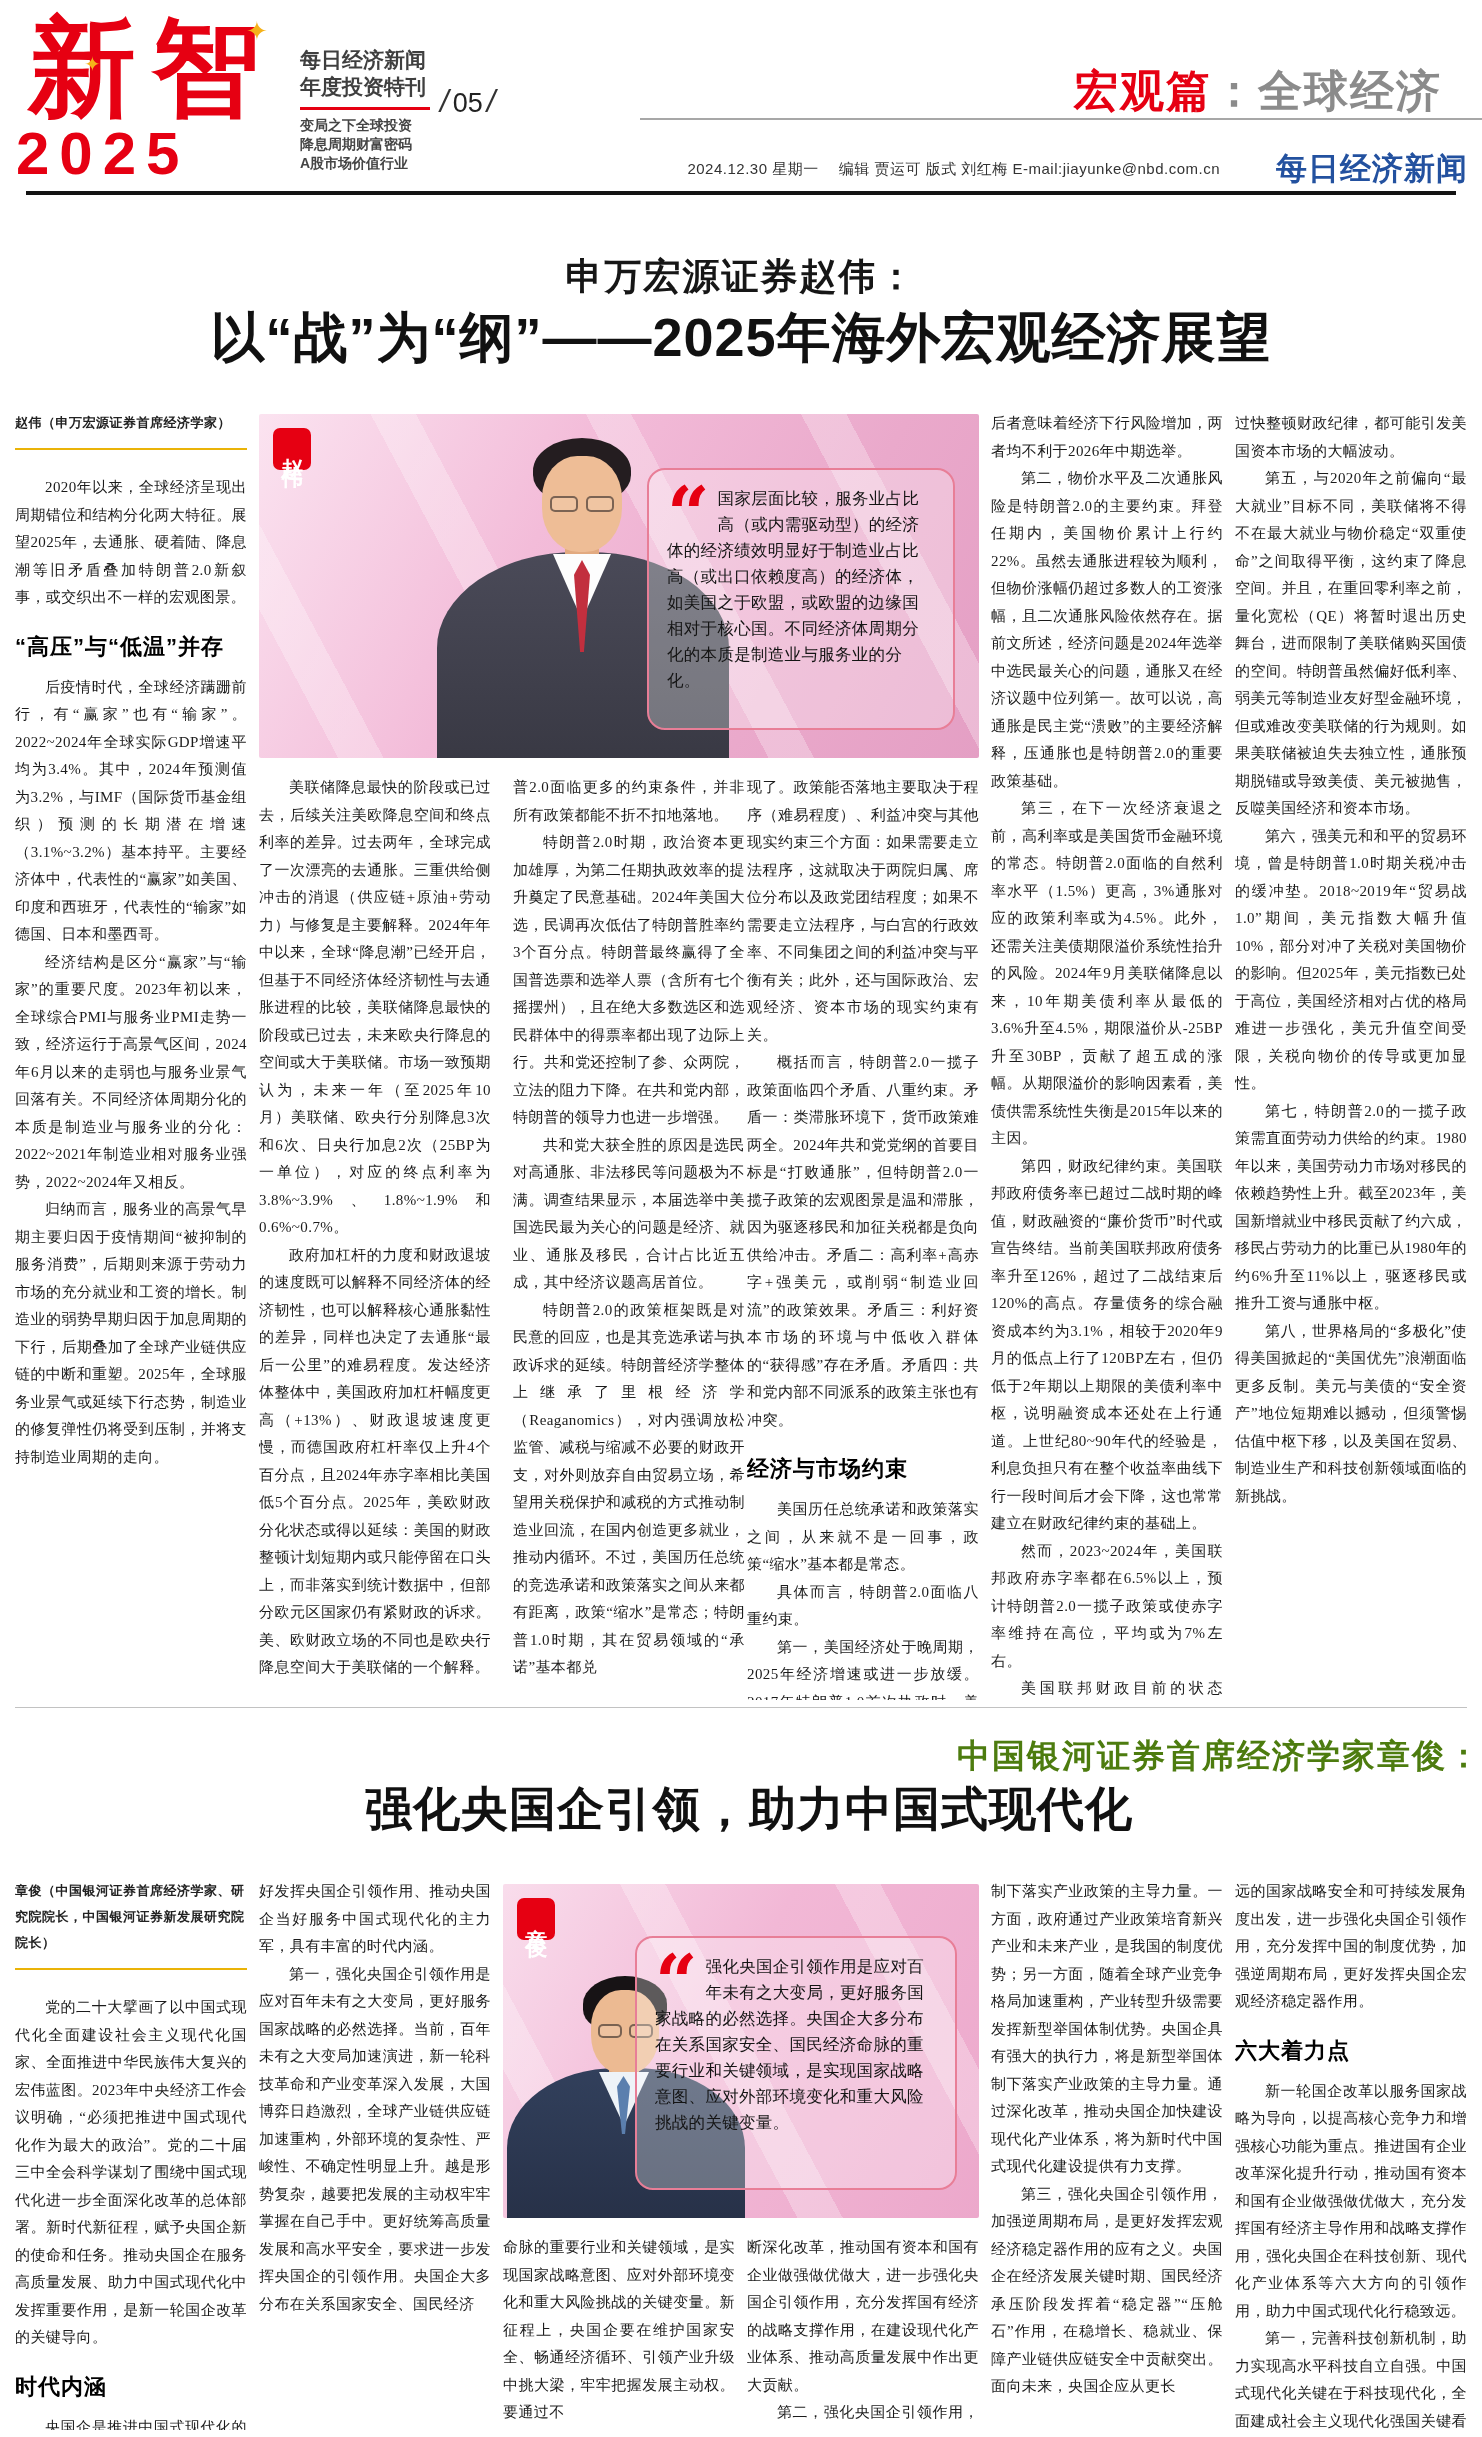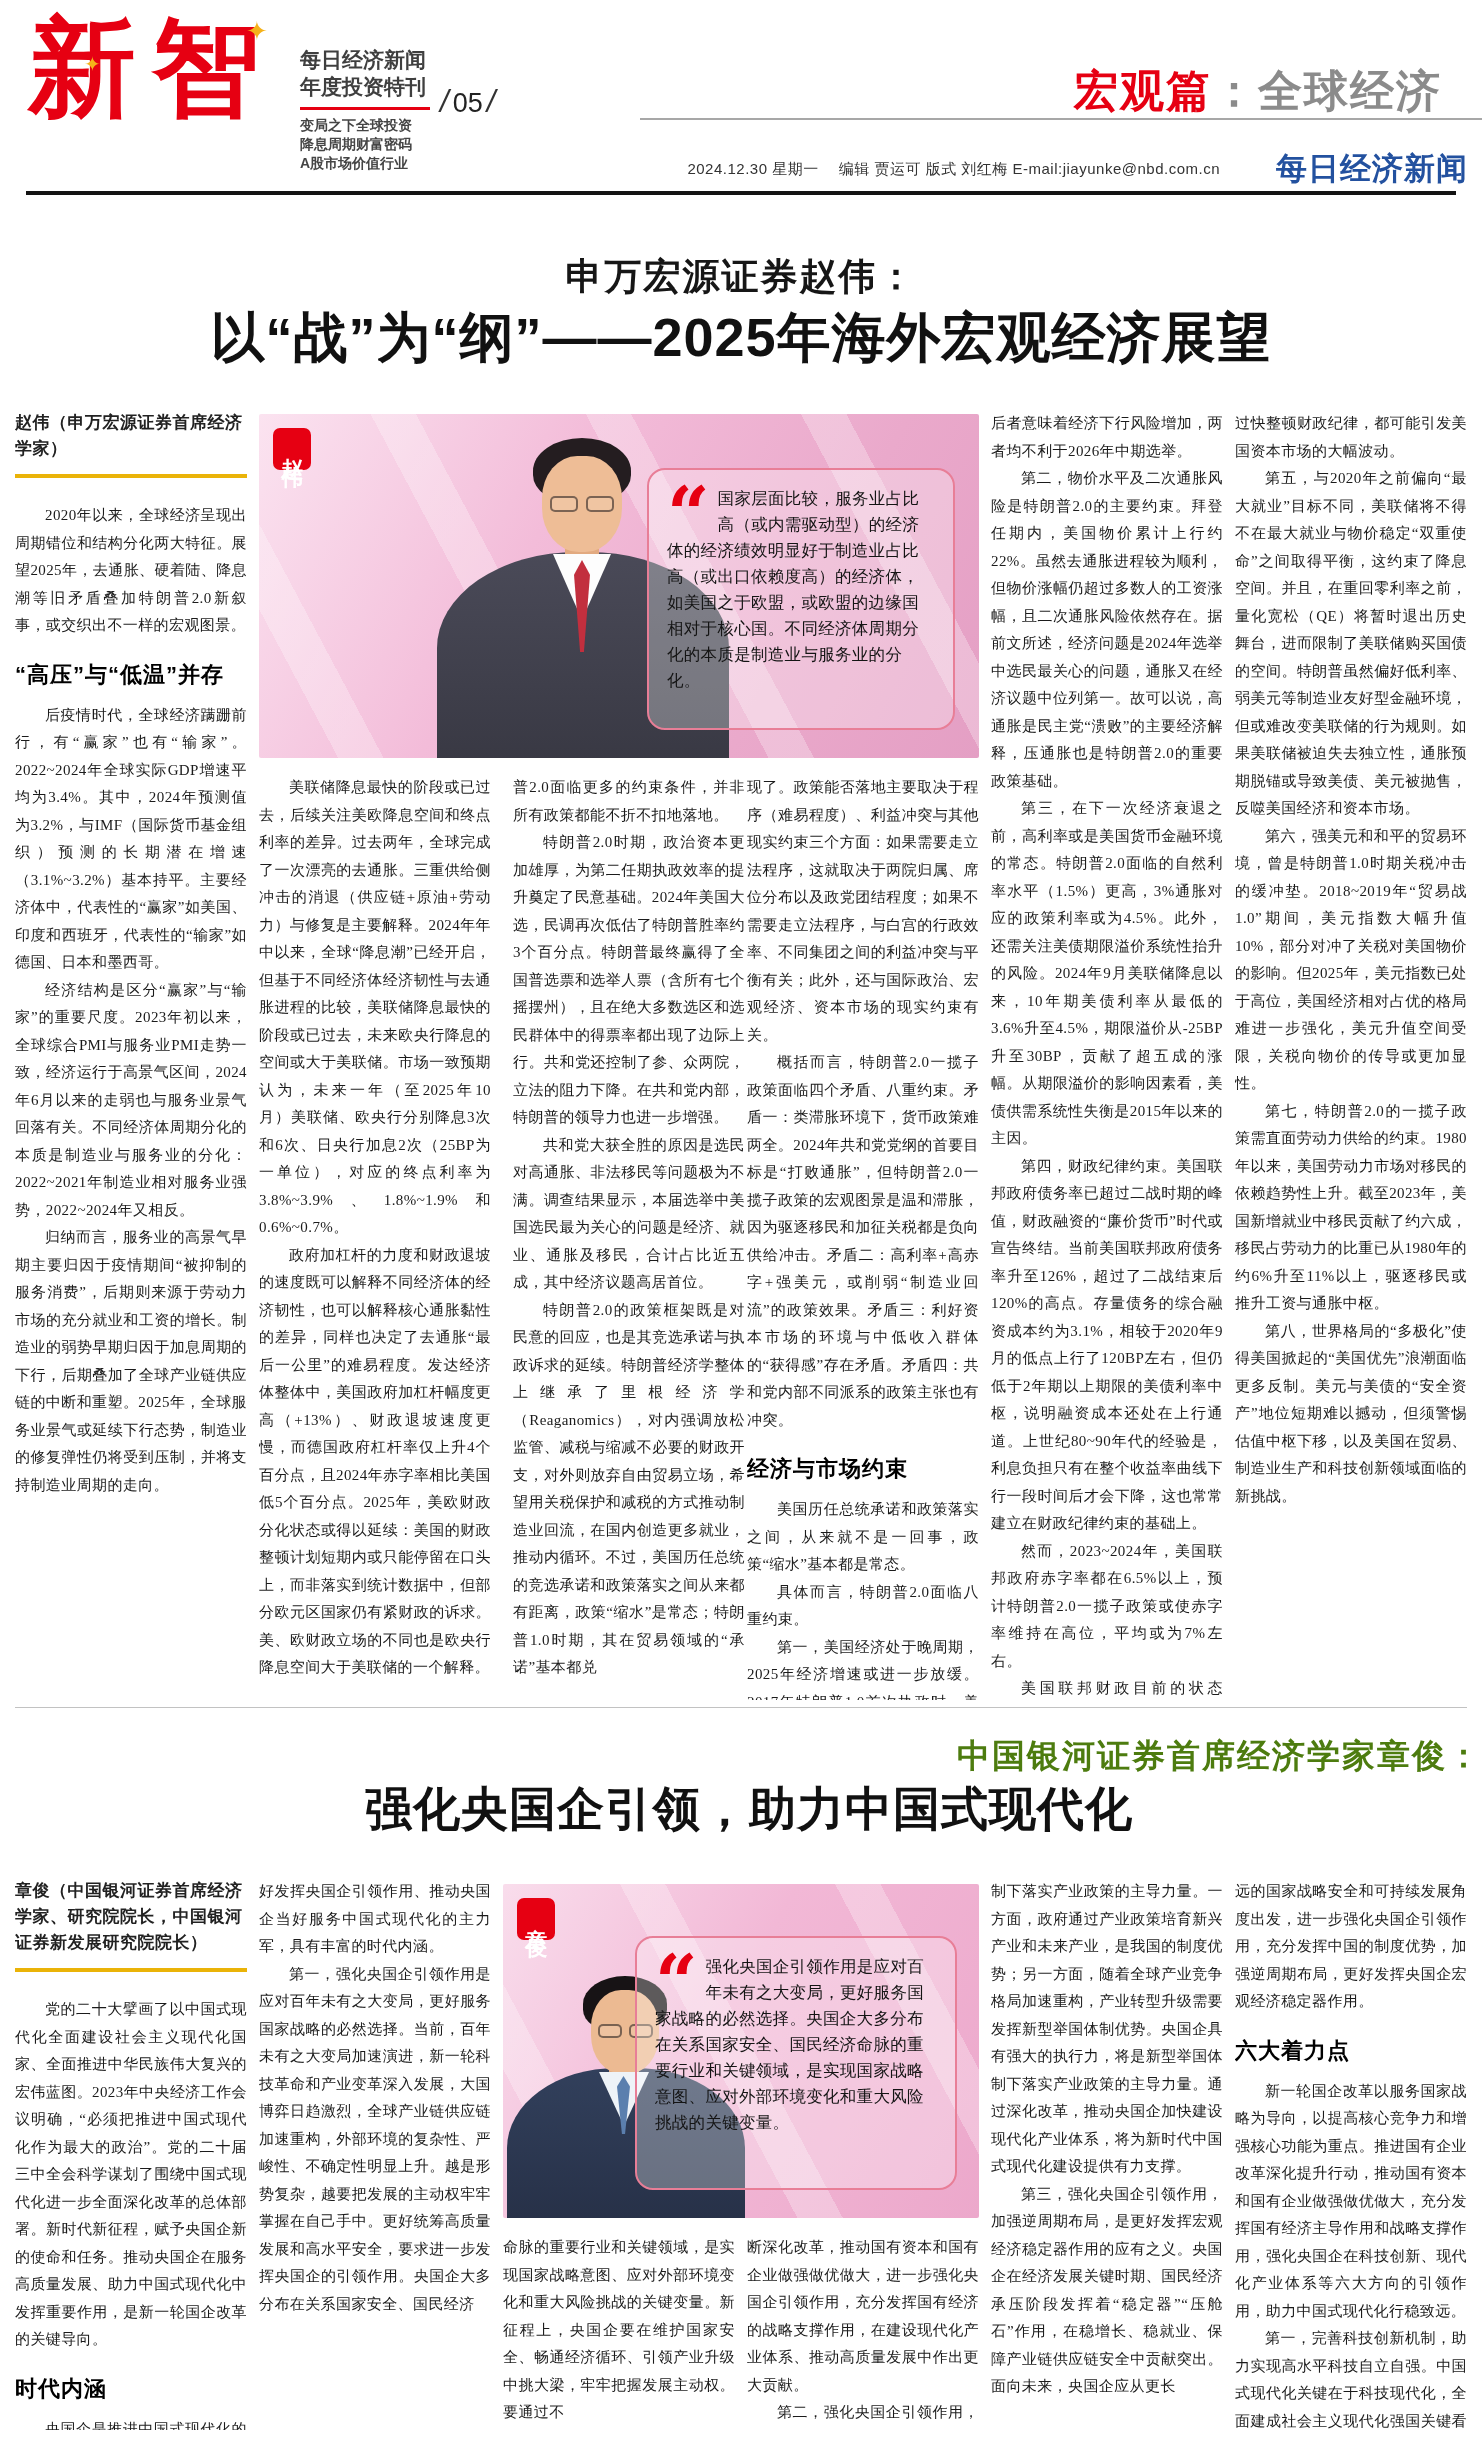--- a/index.html
+++ b/index.html
@@ -33,21 +33,21 @@
   .a1-headline { position:absolute; left:0; top:302px; width:100%; text-align:center; font-family:"Liberation Sans","DejaVu Sans",sans-serif; font-size:54px; font-weight:900; color:#111; letter-spacing:1px; }
   .a2-kicker { position:absolute; left:0; top:1734px; width:100%; text-align:right; font-family:"Liberation Sans","DejaVu Sans",sans-serif; font-size:33px; font-weight:700; color:#4d7c0f; letter-spacing:2px; }
   .a2-headline { position:absolute; left:0; top:1778px; width:100%; text-align:center; font-family:"Liberation Sans","DejaVu Sans",sans-serif; font-size:47px; font-weight:900; color:#111; letter-spacing:1px;padding-left:16px; }
   .article-sep { position:absolute; left:15px; top:1707px; width:1452px; height:1px; background:#c2c2c2; }
 
   
   .col { position:absolute; width:232px; overflow:hidden; font-size:15px; line-height:27.5px; letter-spacing:0.4px; text-align:justify; color:#1b1b1b; }
   .col p { text-indent:2em; margin:0; }
   .col p.cont { text-indent:0; }
   .col .subhead { font-family:"Liberation Sans","DejaVu Sans",sans-serif; font-weight:900; font-size:22px; color:#000; letter-spacing:1px; text-indent:0; margin:20px 0 12px; line-height:30px; }
-  .col .bio { font-family:"Liberation Sans","DejaVu Sans",sans-serif; font-weight:700; font-size:17px; line-height:26px; color:#222; text-indent:0; text-align:left; border-bottom:4px solid #eab308; padding-bottom:12px; margin-bottom:24px; letter-spacing:0.5px; }
+  .col .bio { font-family:"Liberation Sans","DejaVu Sans",sans-serif; font-weight:700; font-size:13px; line-height:26px; color:#222; text-indent:0; text-align:left; border-bottom:2px solid #eab308; padding-bottom:12px; margin-bottom:24px; letter-spacing:0.5px; }
   
   .c1-1 { left:15px;  top:410px; height:1290px; }
   .c1-2 { left:259px; top:774px; height:926px; }
   .c1-3 { left:503px; top:774px; height:926px;margin-left:10px; }
   .c1-4 { left:747px; top:774px; height:926px; }
   .c1-5 { left:991px; top:410px; height:1290px; }
   .c1-6 { left:1235px; top:410px; height:1290px; }
   
   .c2-1 { left:15px;  top:1878px; height:552px; }
   .c2-2 { left:259px; top:1878px; height:552px; }
@@ -85,20 +85,21 @@
   .p2-face { position:absolute; left:88px; top:106px; width:68px; height:84px; background:#ecba92; border-radius:44% 44% 46% 46%; z-index:1; }
   .p2-g1 { left:95px; top:140px; width:24px; height:14px; } .p2-g2 { left:126px; top:140px; width:24px; height:14px; }
 </style>
 </head>
 <body>
 
 <div class="page">
 
   <div class="logo">
     <div class="l1">新智</div>
+    <div class="l2">2025</div>
   </div>
   <div class="sparkle sp1">✦</div>
   <div class="sparkle sp2">✦</div>
 
   <div class="mast-mid">
     <div class="pn">每日经济新闻</div>
     <div class="pn">年度投资特刊</div>
     <div class="rule"></div>
     <div class="tag">变局之下全球投资</div>
     <div class="tag">降息周期财富密码</div>

